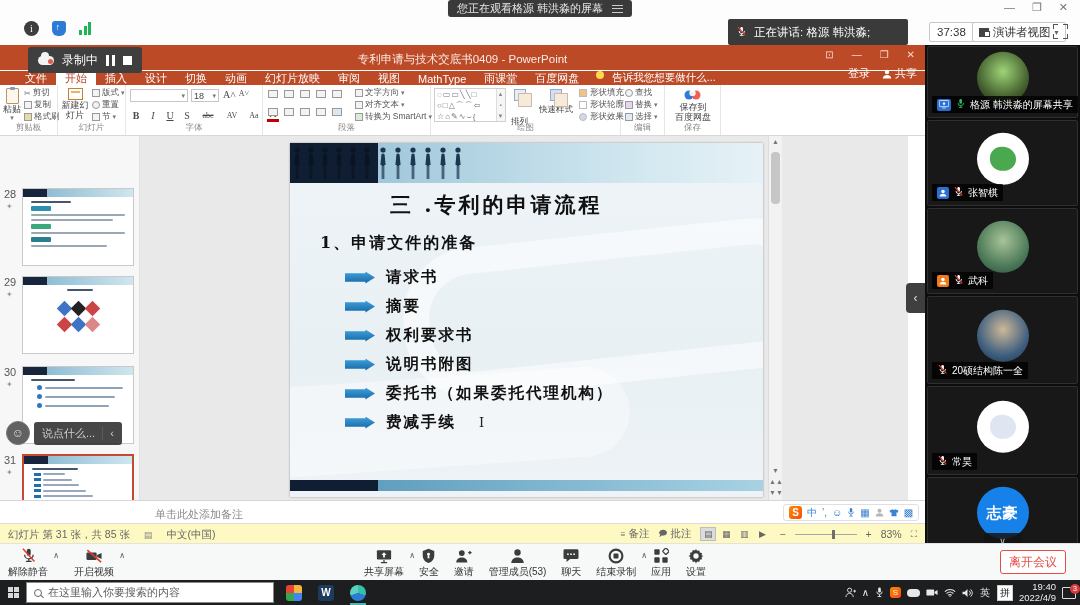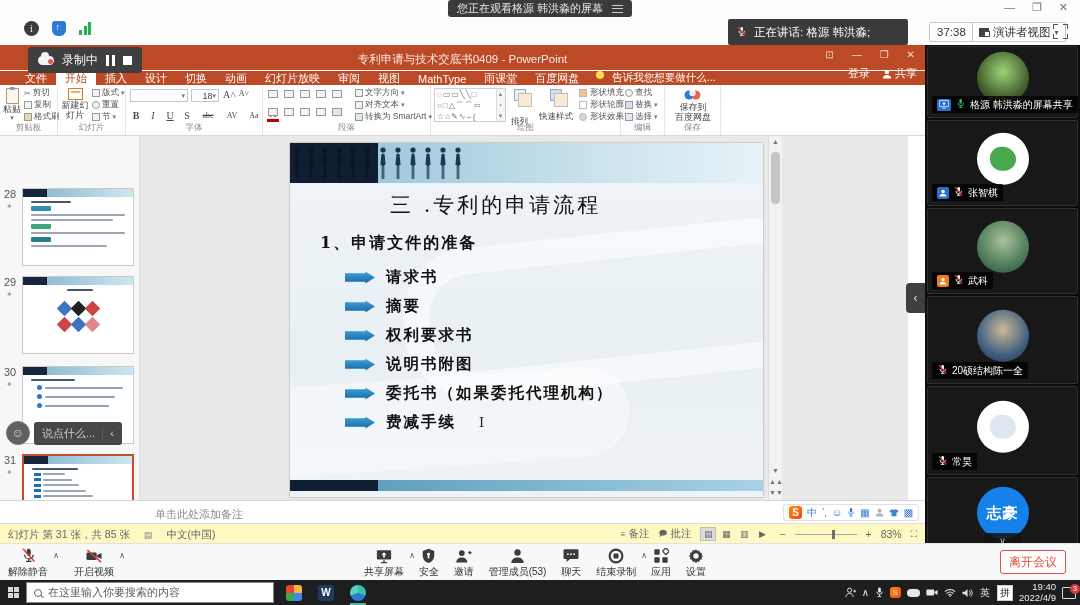--- a/index.html
+++ b/index.html
@@ -53,21 +53,21 @@
 .rg-label{position:absolute;bottom:1px;width:100%;text-align:center;font-size:8.5px;color:#8a8a8a;white-space:nowrap}
 .rg-body{position:absolute;left:0;top:2px;right:0;bottom:12px}
 .bigbtn{position:absolute;display:flex;flex-direction:column;align-items:center;font-size:9px;color:#444;text-align:center;line-height:1.15}
 .sbtn{display:flex;align-items:center;gap:2px;font-size:8.5px;color:#555;white-space:nowrap;height:12px}
 .ic{display:inline-block;width:8px;height:8px;border:1px solid #999;background:#f3f3f3;flex:none}
 .dd{font-size:7px;color:#777}
 .ic-clip{width:13px;height:16px;background:#fdf6ec;border:1px solid #b89468;border-radius:1px;position:relative}
 .ic-clip:before{content:"";position:absolute;left:3px;top:-2px;width:5px;height:3px;background:#8a9bb0;border-radius:1px}
 .ic-slide{width:15px;height:12px;border:1px solid #c87f2f;background:#fff;position:relative}
 .ic-slide:before{content:"";position:absolute;left:2px;top:2px;width:9px;height:2px;background:#e8b46a}
-.fontbox{height:13px;border:1px solid #c6c6c6;background:#fff;font-size:9px;display:flex;align-items:center;justify-content:flex-end;padding:0 2px;color:#444}
+.fontbox{height:13px;border:1px solid #c6c6c6;background:#fff;font-size:9px;display:flex;align-items:center;justify-content:space-between;padding:0 2px;color:#444}
 .fmt{font-size:10px;color:#4a4a4a;font-family:"Liberation Serif",serif;width:12px;text-align:center}
 .shape-gallery{position:absolute;left:3px;top:1px;width:72px;height:34px;border:1px solid #cfcfcf;background:#fff;font-size:8px;color:#777;line-height:11px;padding-left:2px;overflow:hidden;letter-spacing:1px}
 .gal-scroll{position:absolute;right:0;top:0;width:9px;height:100%;border-left:1px solid #ddd;font-size:6px;color:#888;text-align:center;line-height:11px;background:#f6f6f6}
 .medbtn{position:absolute;display:flex;flex-direction:column;align-items:center;font-size:8.5px;color:#444;text-align:center;line-height:1.1}
 .ic-sq2{width:12px;height:12px;background:#e8eef7;border:1px solid #9ab;position:relative}
 .ic-sq2:after{content:"";position:absolute;left:3px;top:3px;width:12px;height:12px;background:#f7ead8;border:1px solid #cba}
 .minirow{display:flex;align-items:center;gap:3px;font-size:8.5px;color:#555;height:12px;white-space:nowrap}
 .swatch{width:8px;height:8px;flex:none;border:1px solid #bbb}
 
 #thumbs{position:absolute;left:0;top:91px;width:140px;height:364px;background:#f7f7f7;border-right:1px solid #e2e2e2;overflow:hidden}
@@ -96,21 +96,21 @@
 
 #canvas{position:absolute;left:140px;top:91px;width:768px;height:364px;background:#e9e9e9}
 #slide{position:absolute;left:290px;top:98px;width:473px;height:354px;background:#fff;box-shadow:0 0 2px rgba(0,0,0,.35)}
 #slide-bg{position:absolute;inset:0;background:linear-gradient(180deg,#eef4f7 0%,#e9f0f4 60%,#edf3f6 100%);overflow:hidden}
 .swoosh1{position:absolute;right:-60px;top:90px;width:420px;height:150px;border:26px solid rgba(255,255,255,.55);border-radius:70px;transform:rotate(-6deg)}
 .swoosh2{position:absolute;left:-40px;bottom:30px;width:380px;height:90px;background:rgba(255,255,255,.4);border-radius:50px;transform:rotate(-4deg)}
 #slide-head{position:absolute;left:0;top:0;width:100%;height:40px;background:linear-gradient(90deg,#8fbdd3,#cfe6ef 70%,#e7f2f7)}
 #slide-head .navy{position:absolute;left:0;top:0;width:88px;height:40px;background:#101e33}
 #slide-foot{position:absolute;left:0;bottom:6px;width:100%;height:11px;background:linear-gradient(90deg,#4f93b5,#a8d2e4)}
 #slide-foot .navy{position:absolute;left:0;top:0;width:88px;height:11px;background:#101e33}
-#slide-title{position:absolute;left:100px;top:48px;font-family:"DejaVu Serif",serif;font-weight:normal;font-size:21px;color:#111;letter-spacing:3px}
+#slide-title{position:absolute;left:100px;top:48px;font-family:"DejaVu Serif",serif;font-weight:bold;font-size:21px;color:#111;letter-spacing:3px}
 #slide-sub{position:absolute;left:30px;top:90px;font-family:"DejaVu Serif",serif;font-weight:bold;font-size:16px;color:#111;letter-spacing:2px}
 #bullets{position:absolute;left:55px;top:120px}
 .brow{display:flex;align-items:center;gap:11px;height:29px}
 .barrow{width:30px;height:12px;background:linear-gradient(180deg,#3fa0d8,#1566a6);clip-path:polygon(0 15%,68% 15%,68% 0,100% 50%,68% 100%,68% 85%,0 85%);flex:none}
 .btext{font-family:Liberation Serif, serif;font-weight:bold;font-size:15.5px;color:#111;letter-spacing:2px;white-space:nowrap}
 .text-cursor{font-family:"DejaVu Serif",serif;font-size:13px;color:#222;margin-left:12px;font-weight:normal}
 
 #vscroll{position:absolute;left:768px;top:91px;width:14px;height:364px;background:#f2f2f2;border-left:1px solid #ddd;font-size:7px;color:#777;text-align:center}
 #vscroll .thumb{position:absolute;left:2px;top:16px;width:9px;height:52px;background:#c6c6c6;border-radius:4px}
 #vscroll .btm{position:absolute;bottom:2px;width:100%;line-height:11px}
@@ -382,21 +382,21 @@
               <div>○□△⌒⌒⇦</div>
               <div>☆⌂✎∿⌣{</div>
             <div class="gal-scroll">▲<br>▪<br>▼</div>
           </div>
           <div class="medbtn" style="left:80px;top:2px">
             <span class="ic-sq2"></span>
             <span style="margin-top:16px">排列</span>
           </div>
           <div class="medbtn" style="left:108px;top:2px">
             <span class="ic-sq2" style="background:#cfe0f4"></span>
-            <span style="margin-top:11px">快速样式</span>
+            <span style="margin-top:4px">快速样式</span>
           </div>
           <div style="position:absolute;left:148px;top:0">
             <div class="minirow">
                 <span class="swatch" style="background:#f2c389"></span>
                 <span>形状填充</span>
                 <span class="dd">▾</span>
               </div>
             <div class="minirow">
                 <span class="swatch" style="background:#fff"></span>
                 <span>形状轮廓</span>

